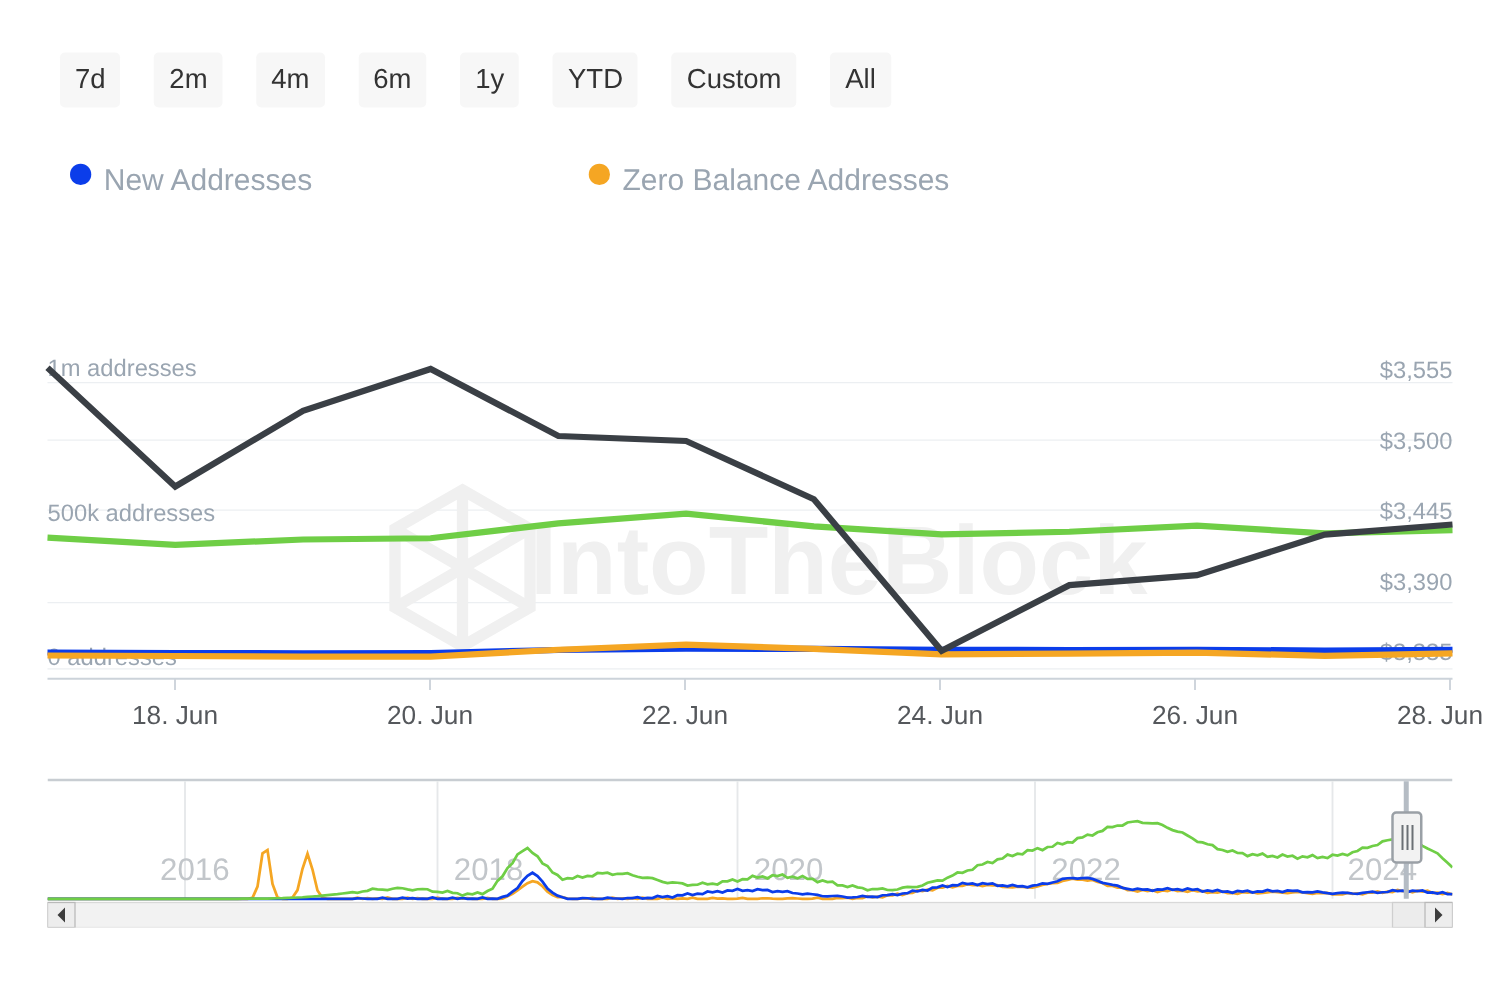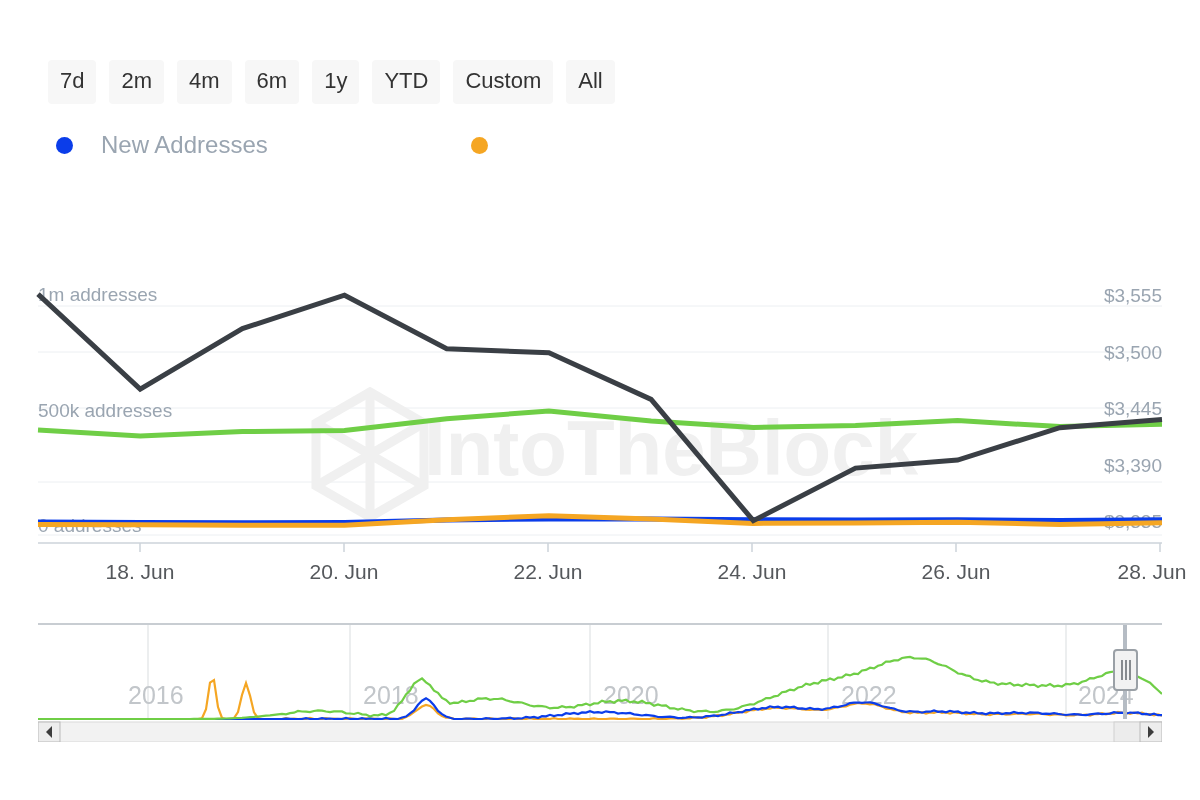--- a/index.html
+++ b/index.html
@@ -13,23 +13,23 @@
     font-family: "Liberation Sans", sans-serif;
     position: relative;
     overflow: hidden;
     color: #8a97a3;
   }
 
   
   #range-selector {
     position: absolute;
     left: 48px;
-    top: 60px;
+    top: 42px;
     display: flex;
-    gap: 13px;
+    gap: 27px;
     align-items: center;
   }
   .range-btn {
     background: #f7f7f7;
     border: none;
     border-radius: 4px;
     color: #333333;
     font-family: "Liberation Sans", sans-serif;
     font-size: 22px;
     line-height: 1;
@@ -43,22 +43,21 @@
     position: absolute;
     left: 56px;
     top: 131px;
     width: 700px;
     display: grid;
     grid-template-columns: 415px auto;
     grid-row-gap: 10px;
   }
   .legend-item {
     display: flex;
-    align-items: center;
-    gap: 28px;
+    gap: 10px;
     cursor: pointer;
   }
   .legend-dot {
     width: 17px;
     height: 17px;
     border-radius: 50%;
     flex: none;
   }
   .legend-label {
     font-size: 24px;
@@ -122,20 +121,21 @@
   <button class="range-btn">All</button>
 </div>
 
 <div id="legend">
   <div class="legend-item">
     <span class="legend-dot" style="background:#0b3dea"></span>
     <span class="legend-label">New Addresses</span>
   </div>
   <div class="legend-item">
     <span class="legend-dot" style="background:#f5a623"></span>
+    <span class="legend-label">Zero Balance Addresses</span>
   </div>
 </div>
 
 <div id="chart-area">
   <svg id="chart-svg" width="1200" height="340" viewBox="0 0 1200 340">
 
     <g stroke="#eceff2" stroke-width="1">
       <line x1="38" y1="46" x2="1162" y2="46"></line>
       <line x1="38" y1="92" x2="1162" y2="92"></line>
       <line x1="38" y1="148" x2="1162" y2="148"></line>

